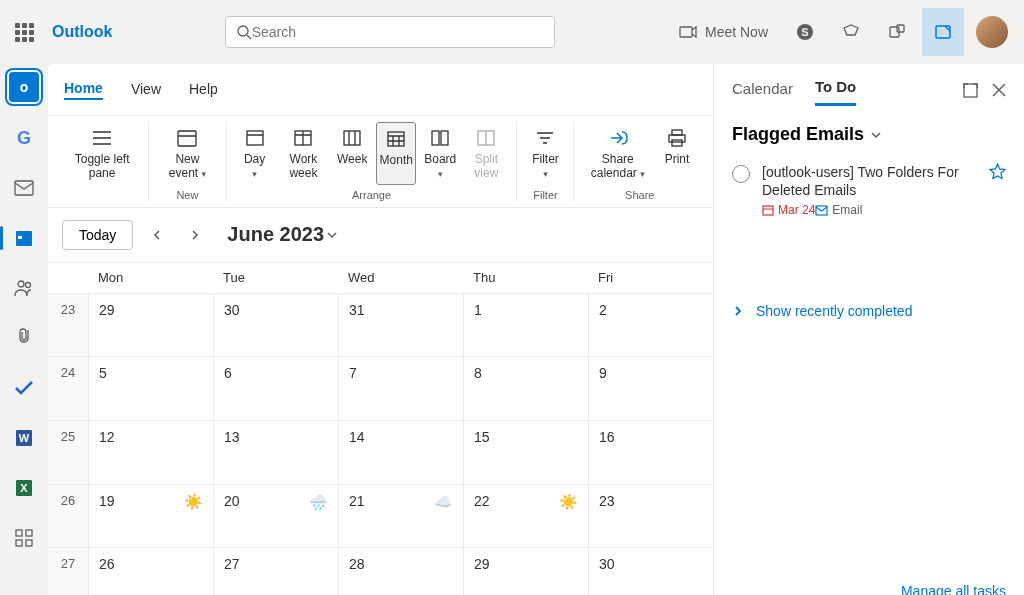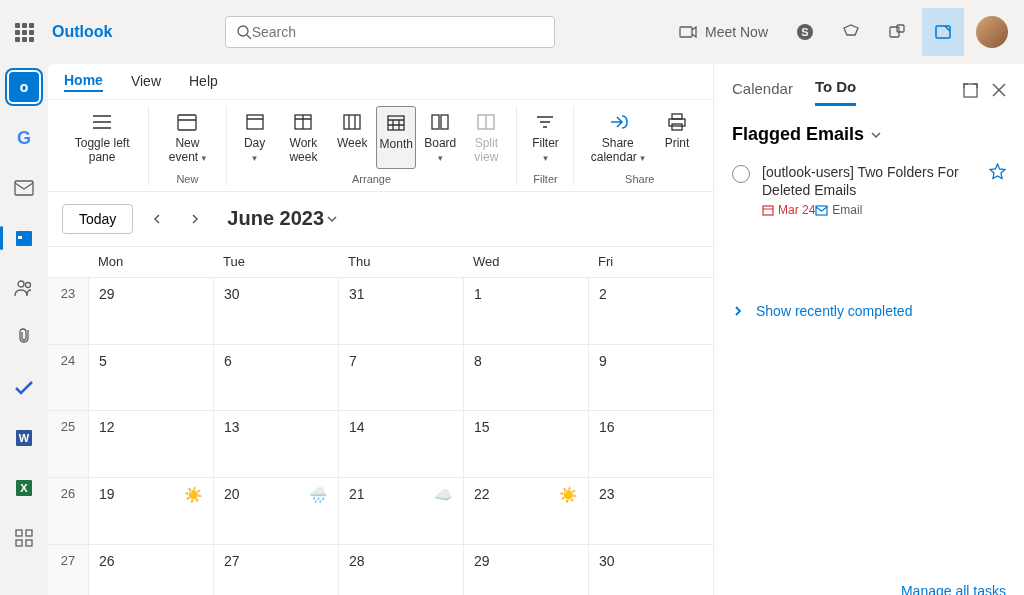--- a/index.html
+++ b/index.html
@@ -24,21 +24,21 @@
     .rail-icon { width: 32px; height: 32px; display: flex; align-items: center; justify-content: center; cursor: pointer; border-radius: 4px; position: relative; }
     .rail-icon.outlook-logo { width: 34px; height: 34px; background: #0078d4; border-radius: 6px; color: #fff; font-weight: 700; font-size: 14px; border: 2px solid #fff; box-shadow: 0 0 0 2px #0078d4; }
     .rail-icon.active::before { content: ''; position: absolute; left: -8px; width: 3px; height: 24px; background: #0078d4; border-radius: 2px; }
     .rail-icon.cal-active { color: #0078d4; }
     .google-logo { font-size: 18px; font-weight: 700; }
     .google-logo span:nth-child(1) { color: #4285f4; }
     
     .content { flex: 1; display: flex; background: #fff; border-radius: 6px 0 0 0; overflow: hidden; }
     .cal-area { flex: 1; display: flex; flex-direction: column; border-right: 1px solid #edebe9; }
     
-    .tabs-row { height: 36px; display: flex; align-items: center; padding: 0 16px; gap: 28px; border-bottom: 1px solid #f0f0f0; }
+    .tabs-row { height: 52px; display: flex; align-items: center; padding: 0 16px; gap: 28px; border-bottom: 1px solid #f0f0f0; }
     .tab-item { font-size: 14px; color: #323130; cursor: pointer; padding-bottom: 2px; }
     .tab-item.active { color: #0078d4; border-bottom: 2px solid #0078d4; font-weight: 600; }
     
     .ribbon { display: flex; padding: 6px 8px; border-bottom: 1px solid #edebe9; }
     .ribbon-group { display: flex; flex-direction: column; align-items: center; padding: 0 8px; border-right: 1px solid #edebe9; }
     .ribbon-group:last-child { border-right: none; }
     .ribbon-btns { display: flex; gap: 4px; }
     .ribbon-btn { display: flex; flex-direction: column; align-items: center; padding: 4px 6px; cursor: pointer; border-radius: 3px; min-width: 40px; }
     .ribbon-btn.selected { border: 1px solid #8a8886; background: #f3f2f1; }
     .ribbon-btn.disabled { opacity: 0.4; cursor: default; }
@@ -358,22 +358,22 @@
               <path d="M2 4 L6 8 L10 4"></path>
             </svg>
           </div>
       </div>
 
       <div class="cal-grid" id="cal-grid">
           <div class="weekday-row">
             <div></div>
             <div>Mon</div>
             <div>Tue</div>
+            <div>Wed</div>
             <div>Thu</div>
-            <div>Wed</div>
             <div>Fri</div>
           </div>
           <div class="week-row">
             <div class="week-num">23</div>
             <div class="day-cell">
               <span>29</span>
             </div>
             <div class="day-cell">
               <span>30</span>
             </div>

